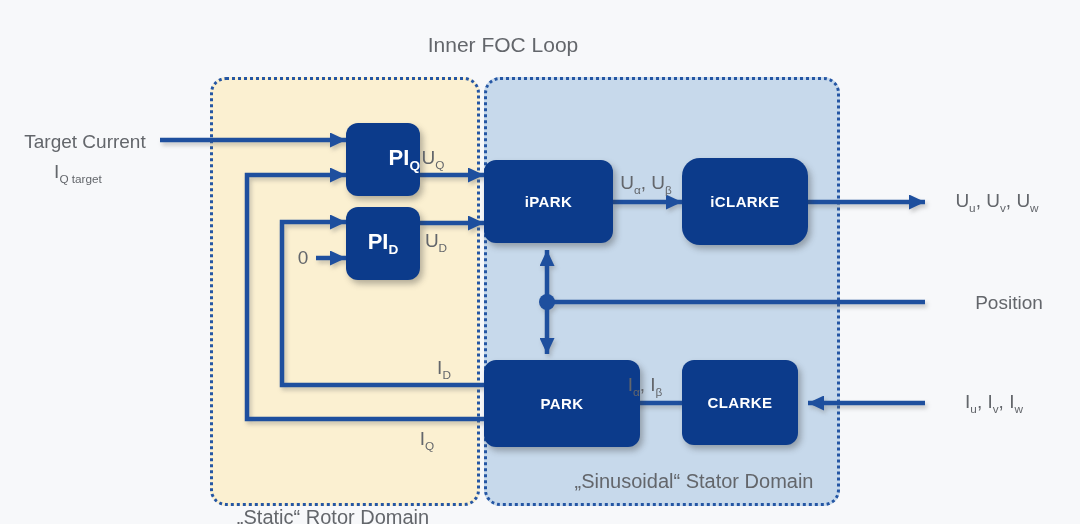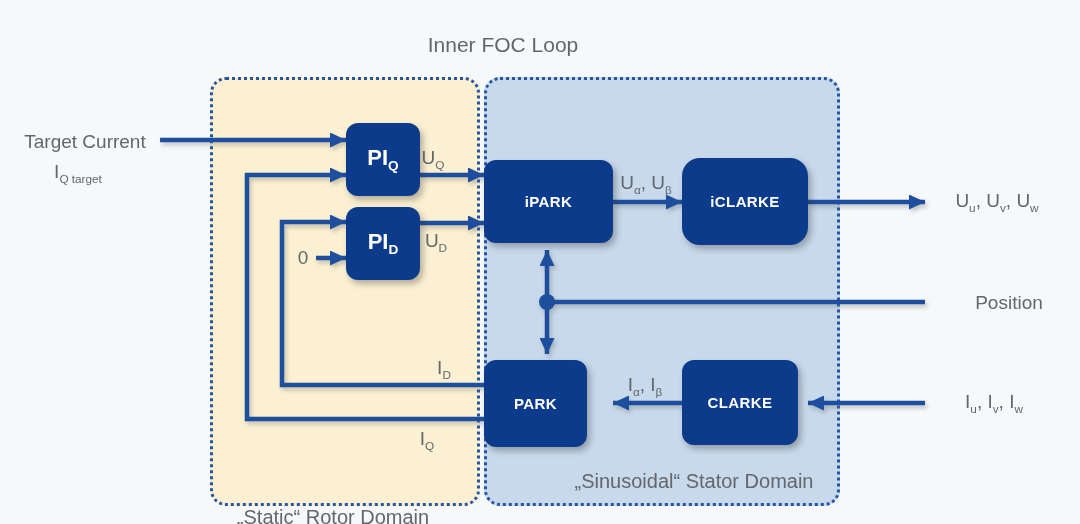--- a/index.html
+++ b/index.html
@@ -20,25 +20,25 @@
   .wire{stroke:var(--line);stroke-width:4.5;fill:none;}
   .arrowhead{fill:var(--line);}
   .dot{fill:var(--line);}
   
   .blk{position:absolute;background:var(--block-fill);border-radius:12px;color:#fff;
        display:flex;align-items:center;justify-content:center;font-weight:bold;
        box-shadow:3px 4px 6px rgba(50,50,50,.35);z-index:3;}
   .blk.pi{font-size:22px;}
   .blk.xf{font-size:15px;letter-spacing:.4px;}
   .blk sub{font-size:.62em;line-height:1;}
-  .b-piq{left:346px;top:123px;width:74px;height:73px;}
+  .b-piq{left:346px;top:123px;width:74px;height:73px;justify-content:flex-end;}
   .b-pid{left:346px;top:207px;width:74px;height:73px;}
   .b-ipark{left:484px;top:160px;width:129px;height:83px;}
   .b-iclarke{left:682px;top:158px;width:126px;height:87px;border-radius:18px;}
-  .b-park{left:484px;top:360px;width:103px;height:87px;}
+  .b-park{left:484px;top:360px;width:156px;height:87px;}
   .b-clarke{left:682px;top:360px;width:116px;height:85px;}
   
   .lbl{position:absolute;color:var(--text-gray);font-size:19px;white-space:nowrap;
        transform:translate(-50%,-50%);z-index:4;}
   .lbl sub{font-size:.62em;line-height:1;}
   .l-title{left:503px;top:45px;font-size:21px;}
   .l-tc1{left:85px;top:142px;}
   .l-tc2{left:78px;top:173px;}
   .l-zero{left:303px;top:258px;}
   .l-uq{left:433px;top:159px;}

